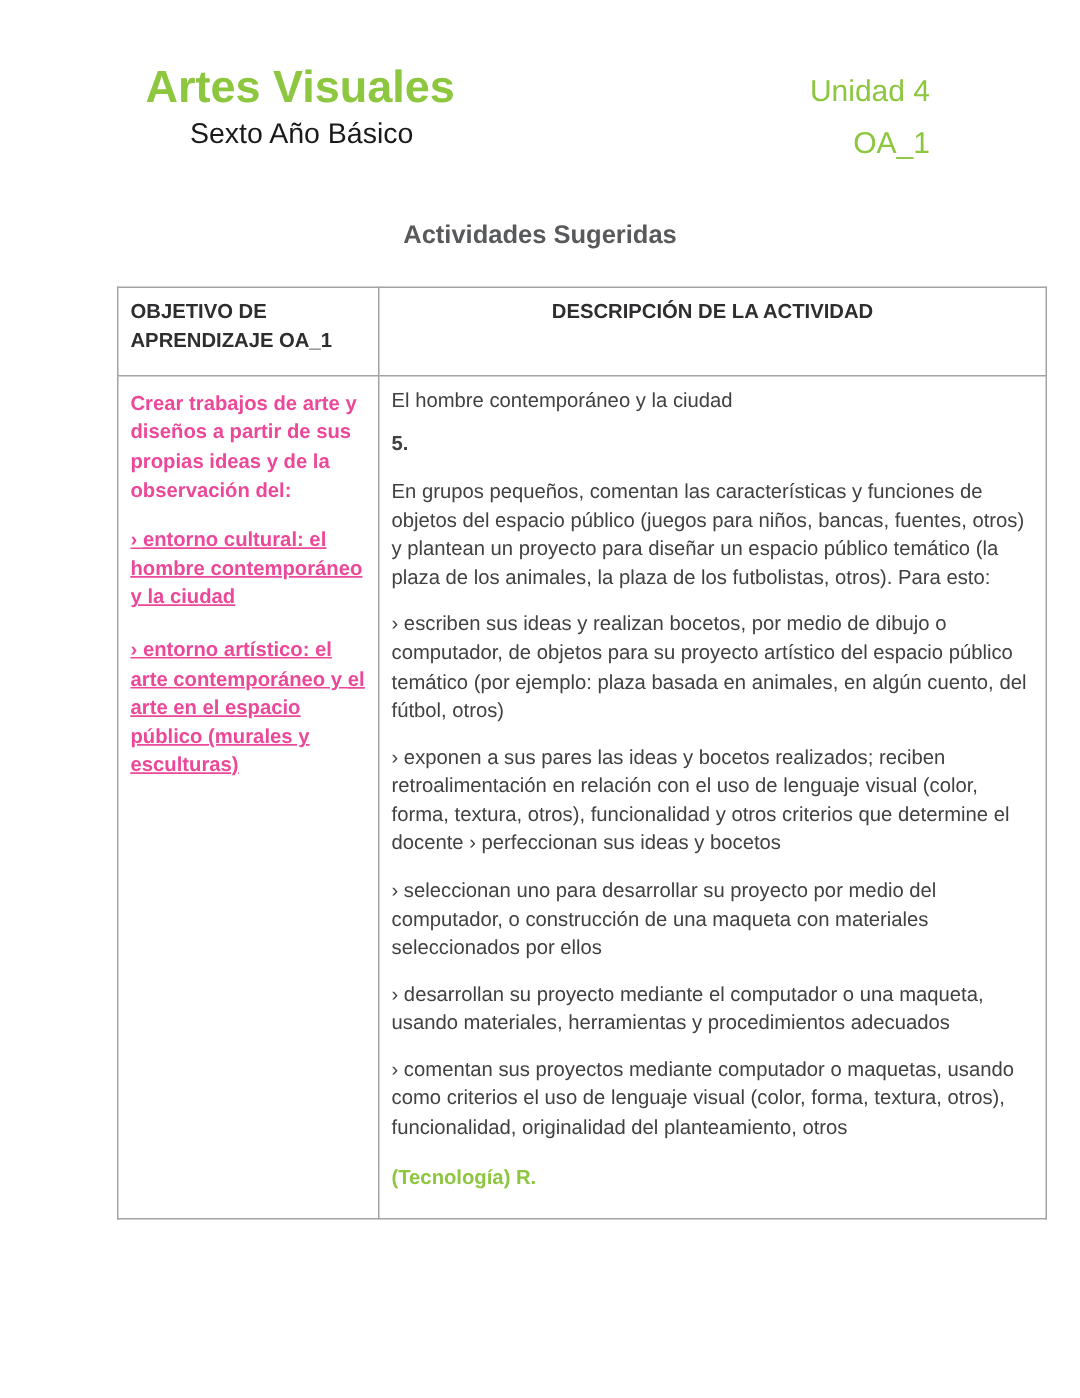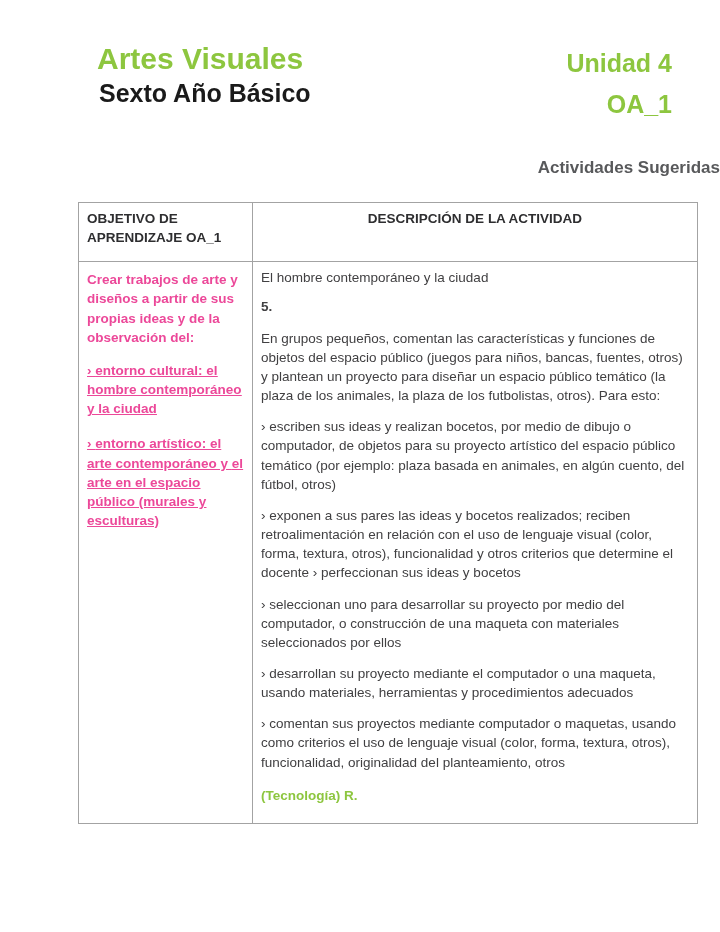--- a/index.html
+++ b/index.html
@@ -11,50 +11,51 @@
     font-family: "Liberation Sans", sans-serif;
     color: #414042;
     overflow: hidden;
   }
 
   
   .doc-header {
     display: flex;
     justify-content: space-between;
     align-items: flex-start;
-    margin: 42px 48px 0 97px;
+    margin: 42px 100px 0 97px;
   }
   .brand-title {
     font-size: 30px;
     font-weight: bold;
     color: var(--green, #8DC63F);
     line-height: 1.1;
     margin: 0;
   }
   .brand-sub {
-    font-size: 25px;
-    font-weight: bold;
+    font-size: 19px;
+    font-weight: normal;
     color: #1a1a1a;
     margin: 4px 0 0 2px;
+    text-align: center;
   }
   .doc-meta {
     text-align: right;
     padding-top: 8px;
   }
   .meta-unit, .meta-oa {
-    font-size: 25px;
-    font-weight: bold;
+    font-size: 20px;
+    font-weight: normal;
     color: var(--green, #8DC63F);
     line-height: 1.1;
   }
   .meta-oa { margin-top: 13px; }
 
   
   .section-title {
-    text-align: right;
+    text-align: center;
     font-size: 17px;
     font-weight: bold;
     color: #58595B;
     margin: 40px 0 0 0;
   }
 
   
   table.activity-table {
     border-collapse: collapse;
     margin: 24px 0 0 78px;

